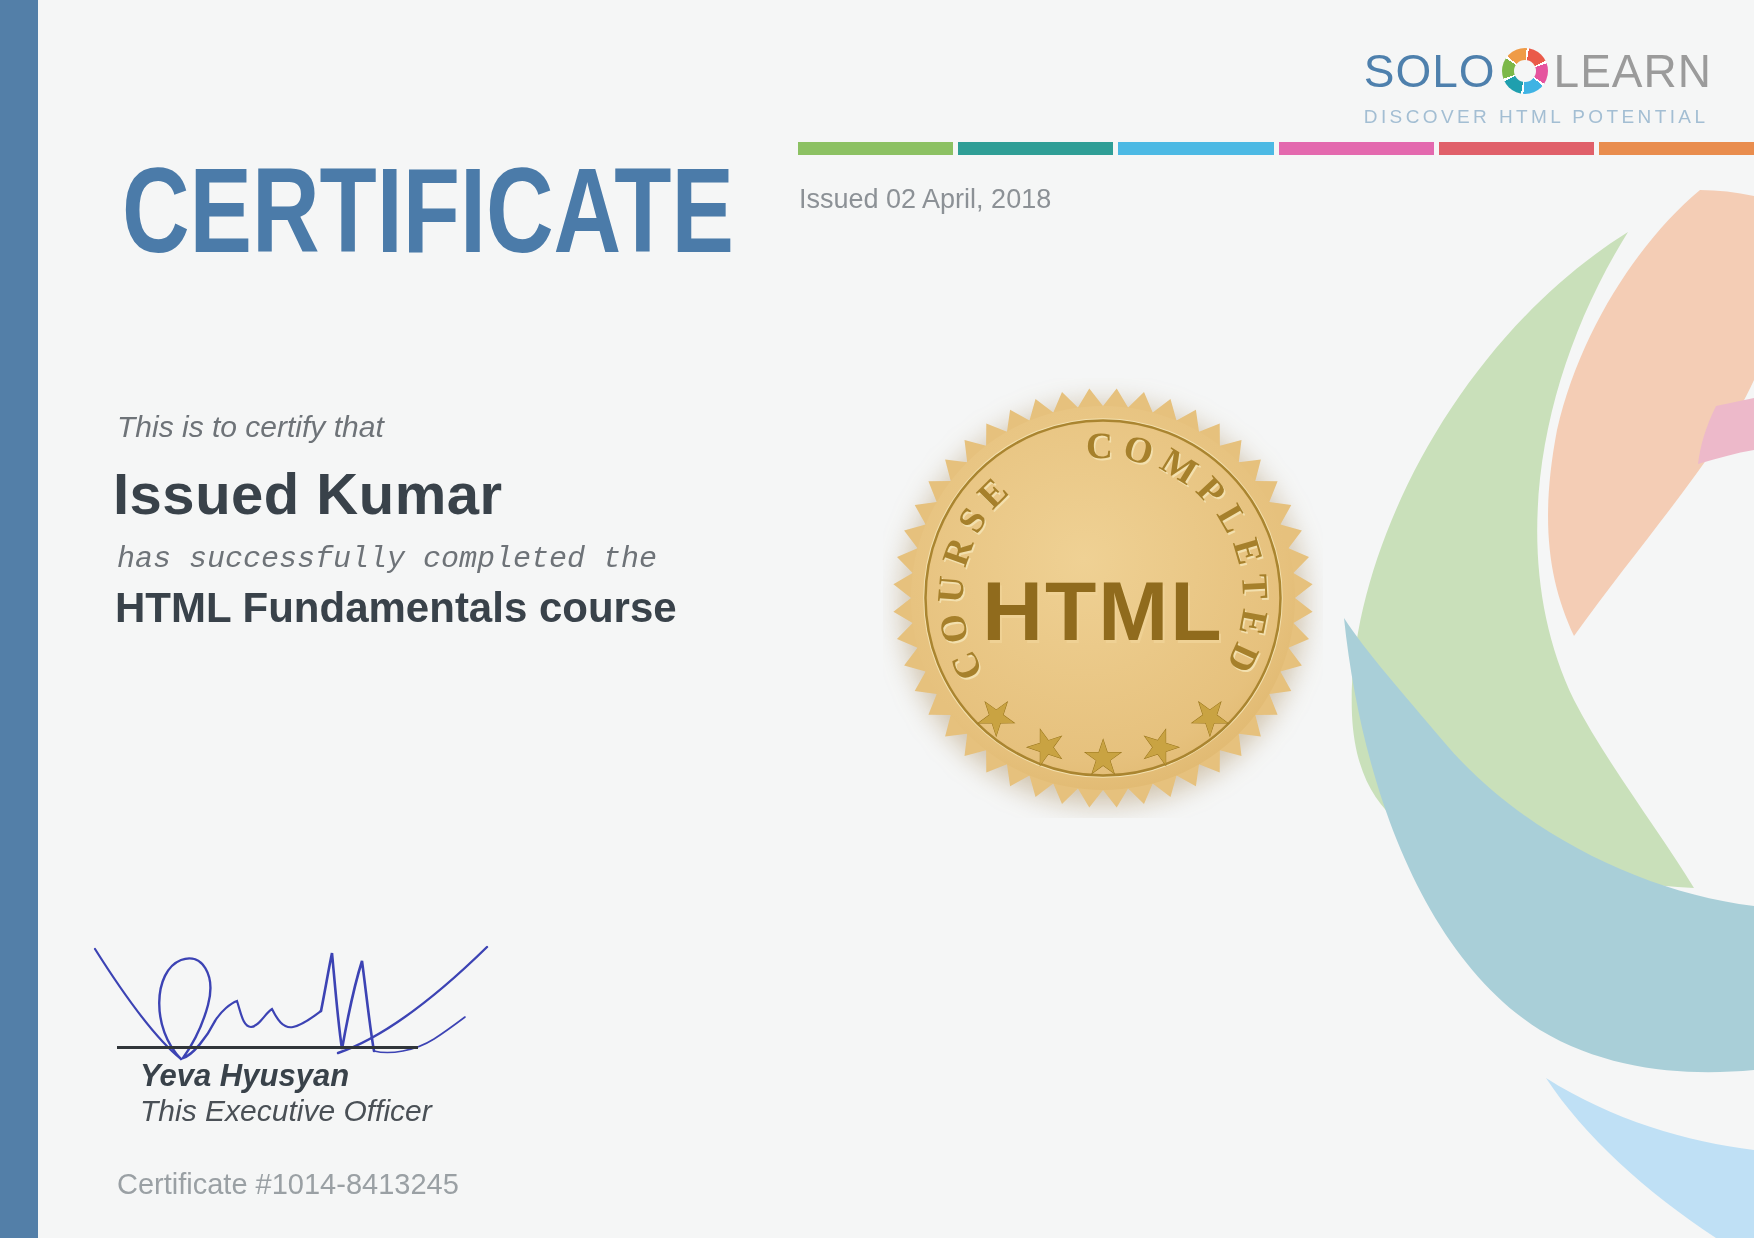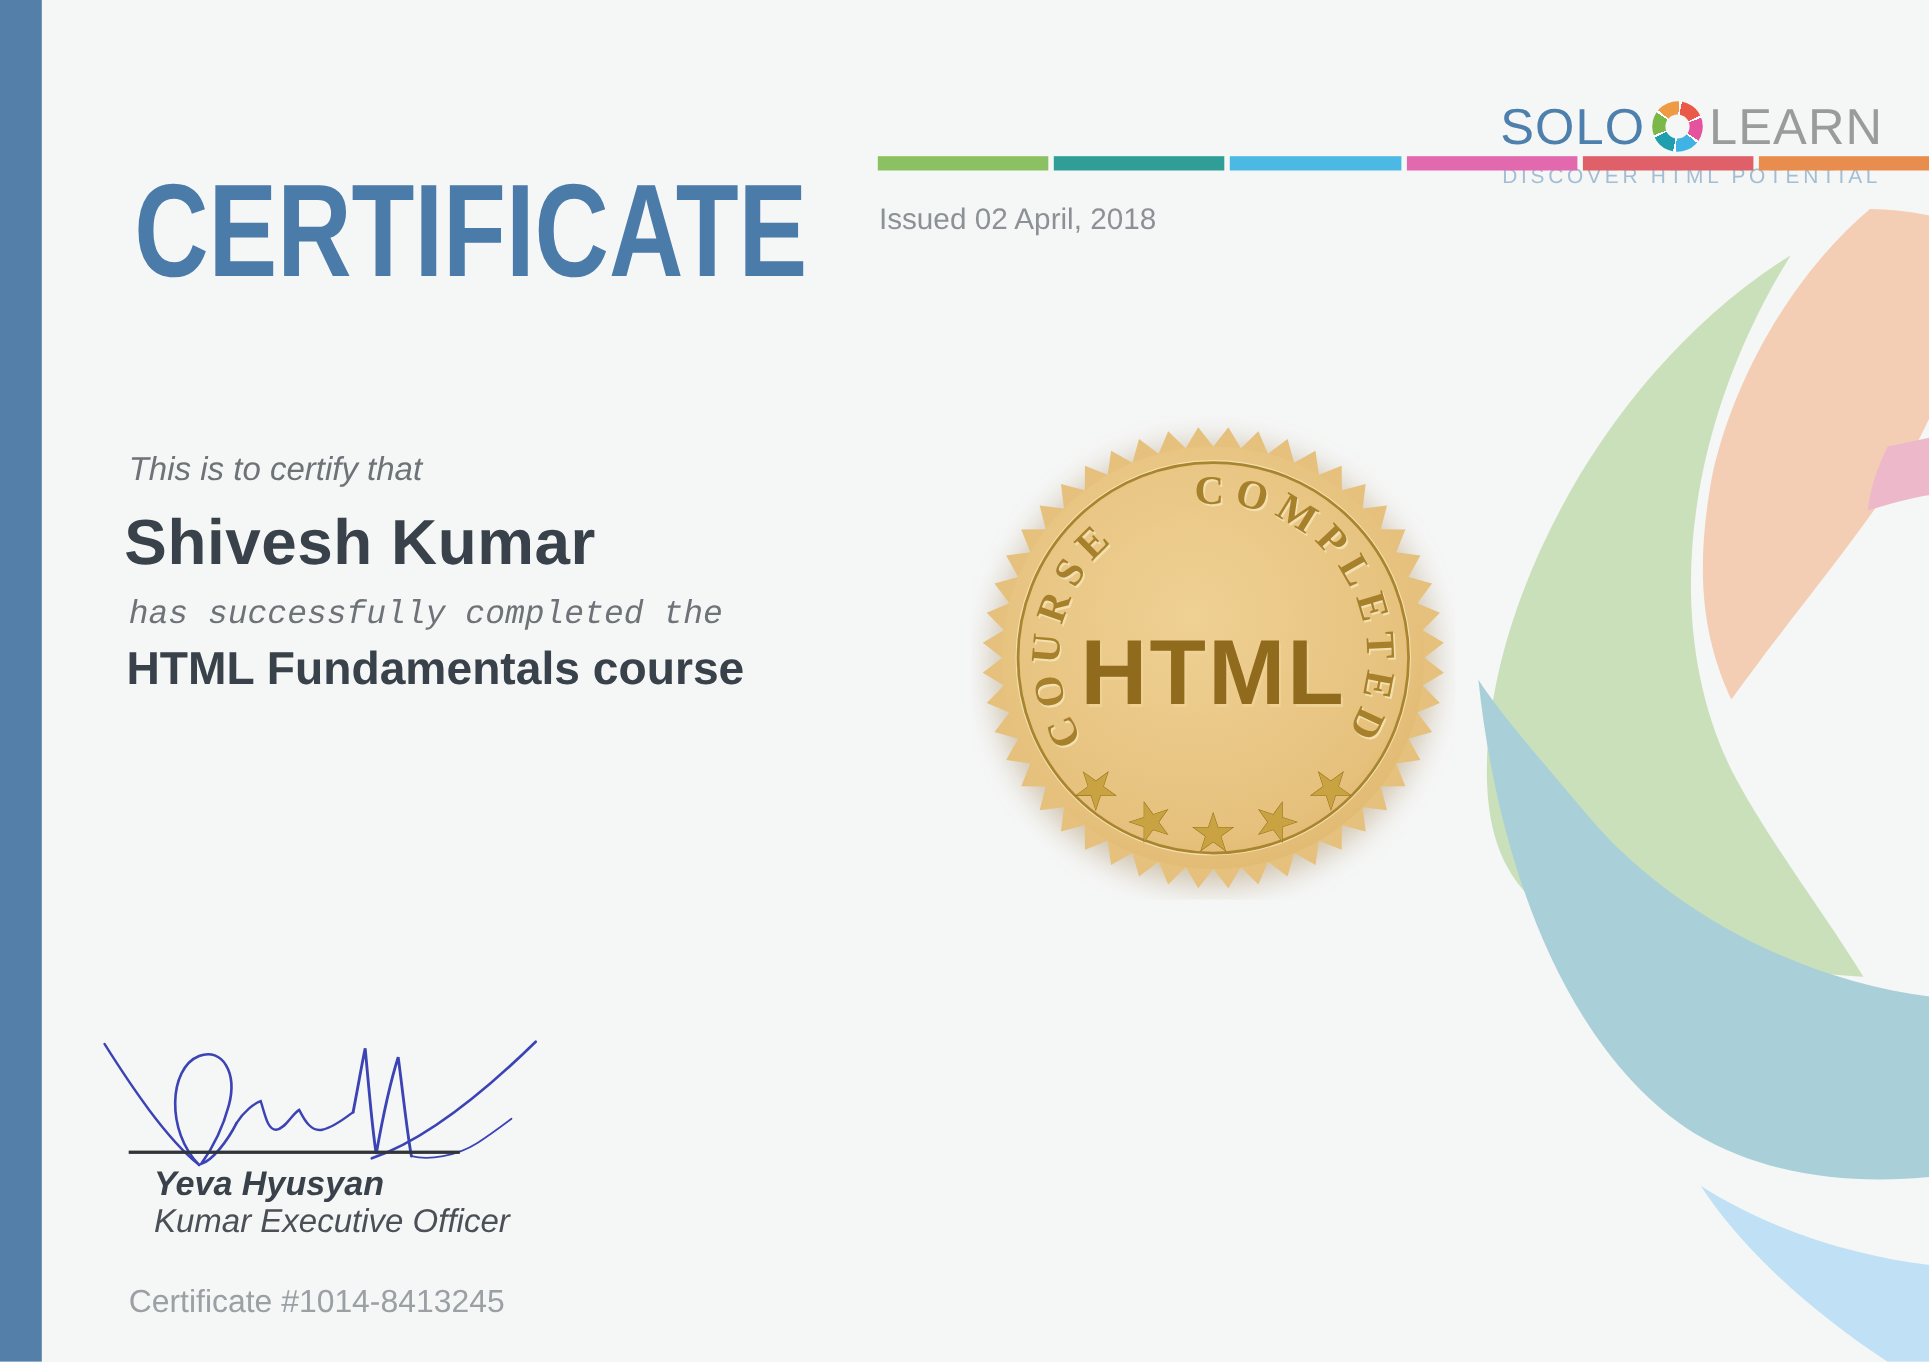--- a/index.html
+++ b/index.html
@@ -22,21 +22,21 @@
     position:absolute;left:122px;top:70px;
     font-size:120px;font-weight:bold;line-height:1;
     color:var(--title-blue);letter-spacing:0px;
     transform:scaleX(0.78);transform-origin:left top;white-space:nowrap;
   }
   .colorbar{position:absolute;left:798px;top:142px;right:0;height:13px;display:flex;gap:5px;}
   .colorbar div{flex:1;}
   .issued{position:absolute;left:799px;top:184px;font-size:27px;color:var(--issued-gray);}
 
   
-  .brand{position:absolute;top:44px;right:42px;text-align:center;margin-top:44px;}
+  .brand{position:absolute;top:44px;right:42px;text-align:left;}
   .brand-line{display:flex;align-items:center;justify-content:flex-end;gap:6px;}
   .brand-solo{font-size:46px;letter-spacing:1px;color:var(--logo-blue);font-weight:normal;}
   .brand-learn{font-size:46px;letter-spacing:1px;color:var(--logo-gray);font-weight:normal;}
   .aperture{
     width:46px;height:46px;border-radius:50%;position:relative;flex:0 0 auto;
     background:conic-gradient(from -50deg,
       var(--ap-orange) 0 54deg,#fff 54deg 60deg,
       var(--ap-red) 60deg 114deg,#fff 114deg 120deg,
       var(--ap-pink) 120deg 174deg,#fff 174deg 180deg,
       var(--ap-blue) 180deg 234deg,#fff 234deg 240deg,
@@ -102,21 +102,21 @@
       <div style="background: rgb(140, 193, 99);"></div>
       <div style="background: rgb(47, 158, 150);"></div>
       <div style="background: rgb(76, 185, 228);"></div>
       <div style="background: rgb(227, 105, 174);"></div>
       <div style="background: rgb(224, 96, 106);"></div>
       <div style="background: rgb(233, 141, 78);"></div>
     </div>
   <div class="issued">Issued 02 April, 2018</div>
 
   <div class="certify-line">This is to certify that</div>
-  <div class="recipient">Shivesh Kumar</div>
+  <div class="recipient">Issued Kumar</div>
   <div class="completed-line">has successfully completed the</div>
   <div class="course">HTML Fundamentals course</div>
 
   <svg class="seal" viewBox="0 0 440 440">
     <defs>
       <radialGradient id="sealBody" cx="45%" cy="40%" r="70%">
         <stop offset="0%" style="stop-color:var(--seal-gold-light)"></stop>
         <stop offset="75%" style="stop-color:var(--seal-gold)"></stop>
         <stop offset="100%" style="stop-color:#ddb469"></stop>
       </radialGradient>
@@ -155,17 +155,17 @@
   <svg class="sig-svg" viewBox="0 0 420 150">
     <path stroke-width="2.2" d="M 10,24 C 34,62 66,110 96,134"></path>
     <path stroke-width="2.4" d="M 96,134 C 66,104 68,46 96,35 C 117,27 131,50 123,80 C 116,106 103,126 98,133 C 108,130 122,112 130,96"></path>
     <path stroke-width="2.2" d="M 130,96 C 136,86 146,78 152,76 C 156,88 158,102 166,102 C 175,101 180,88 187,84 C 192,94 198,104 208,102 C 218,100 228,92 236,86"></path>
     <path stroke-width="2.6" d="M 236,86 C 240,66 244,42 247,28 C 250,60 253,98 257,124 C 262,96 270,58 277,36 C 281,66 285,104 289,126"></path>
     <path stroke-width="2.4" d="M 253,128 C 300,112 355,68 402,22"></path>
     <path stroke-width="1.6" d="M 289,126 C 305,130 330,126 349,114 C 360,107 372,98 380,92"></path>
   </svg>
   <div class="sig-line"></div>
   <div class="signer-name">Yeva Hyusyan</div>
-  <div class="signer-title">Kumar Executive Officer</div>
+  <div class="signer-title">This Executive Officer</div>
 
   <div class="cert-number">Certificate #1014-8413245</div>
 
 </div>
 
 </body></html>

